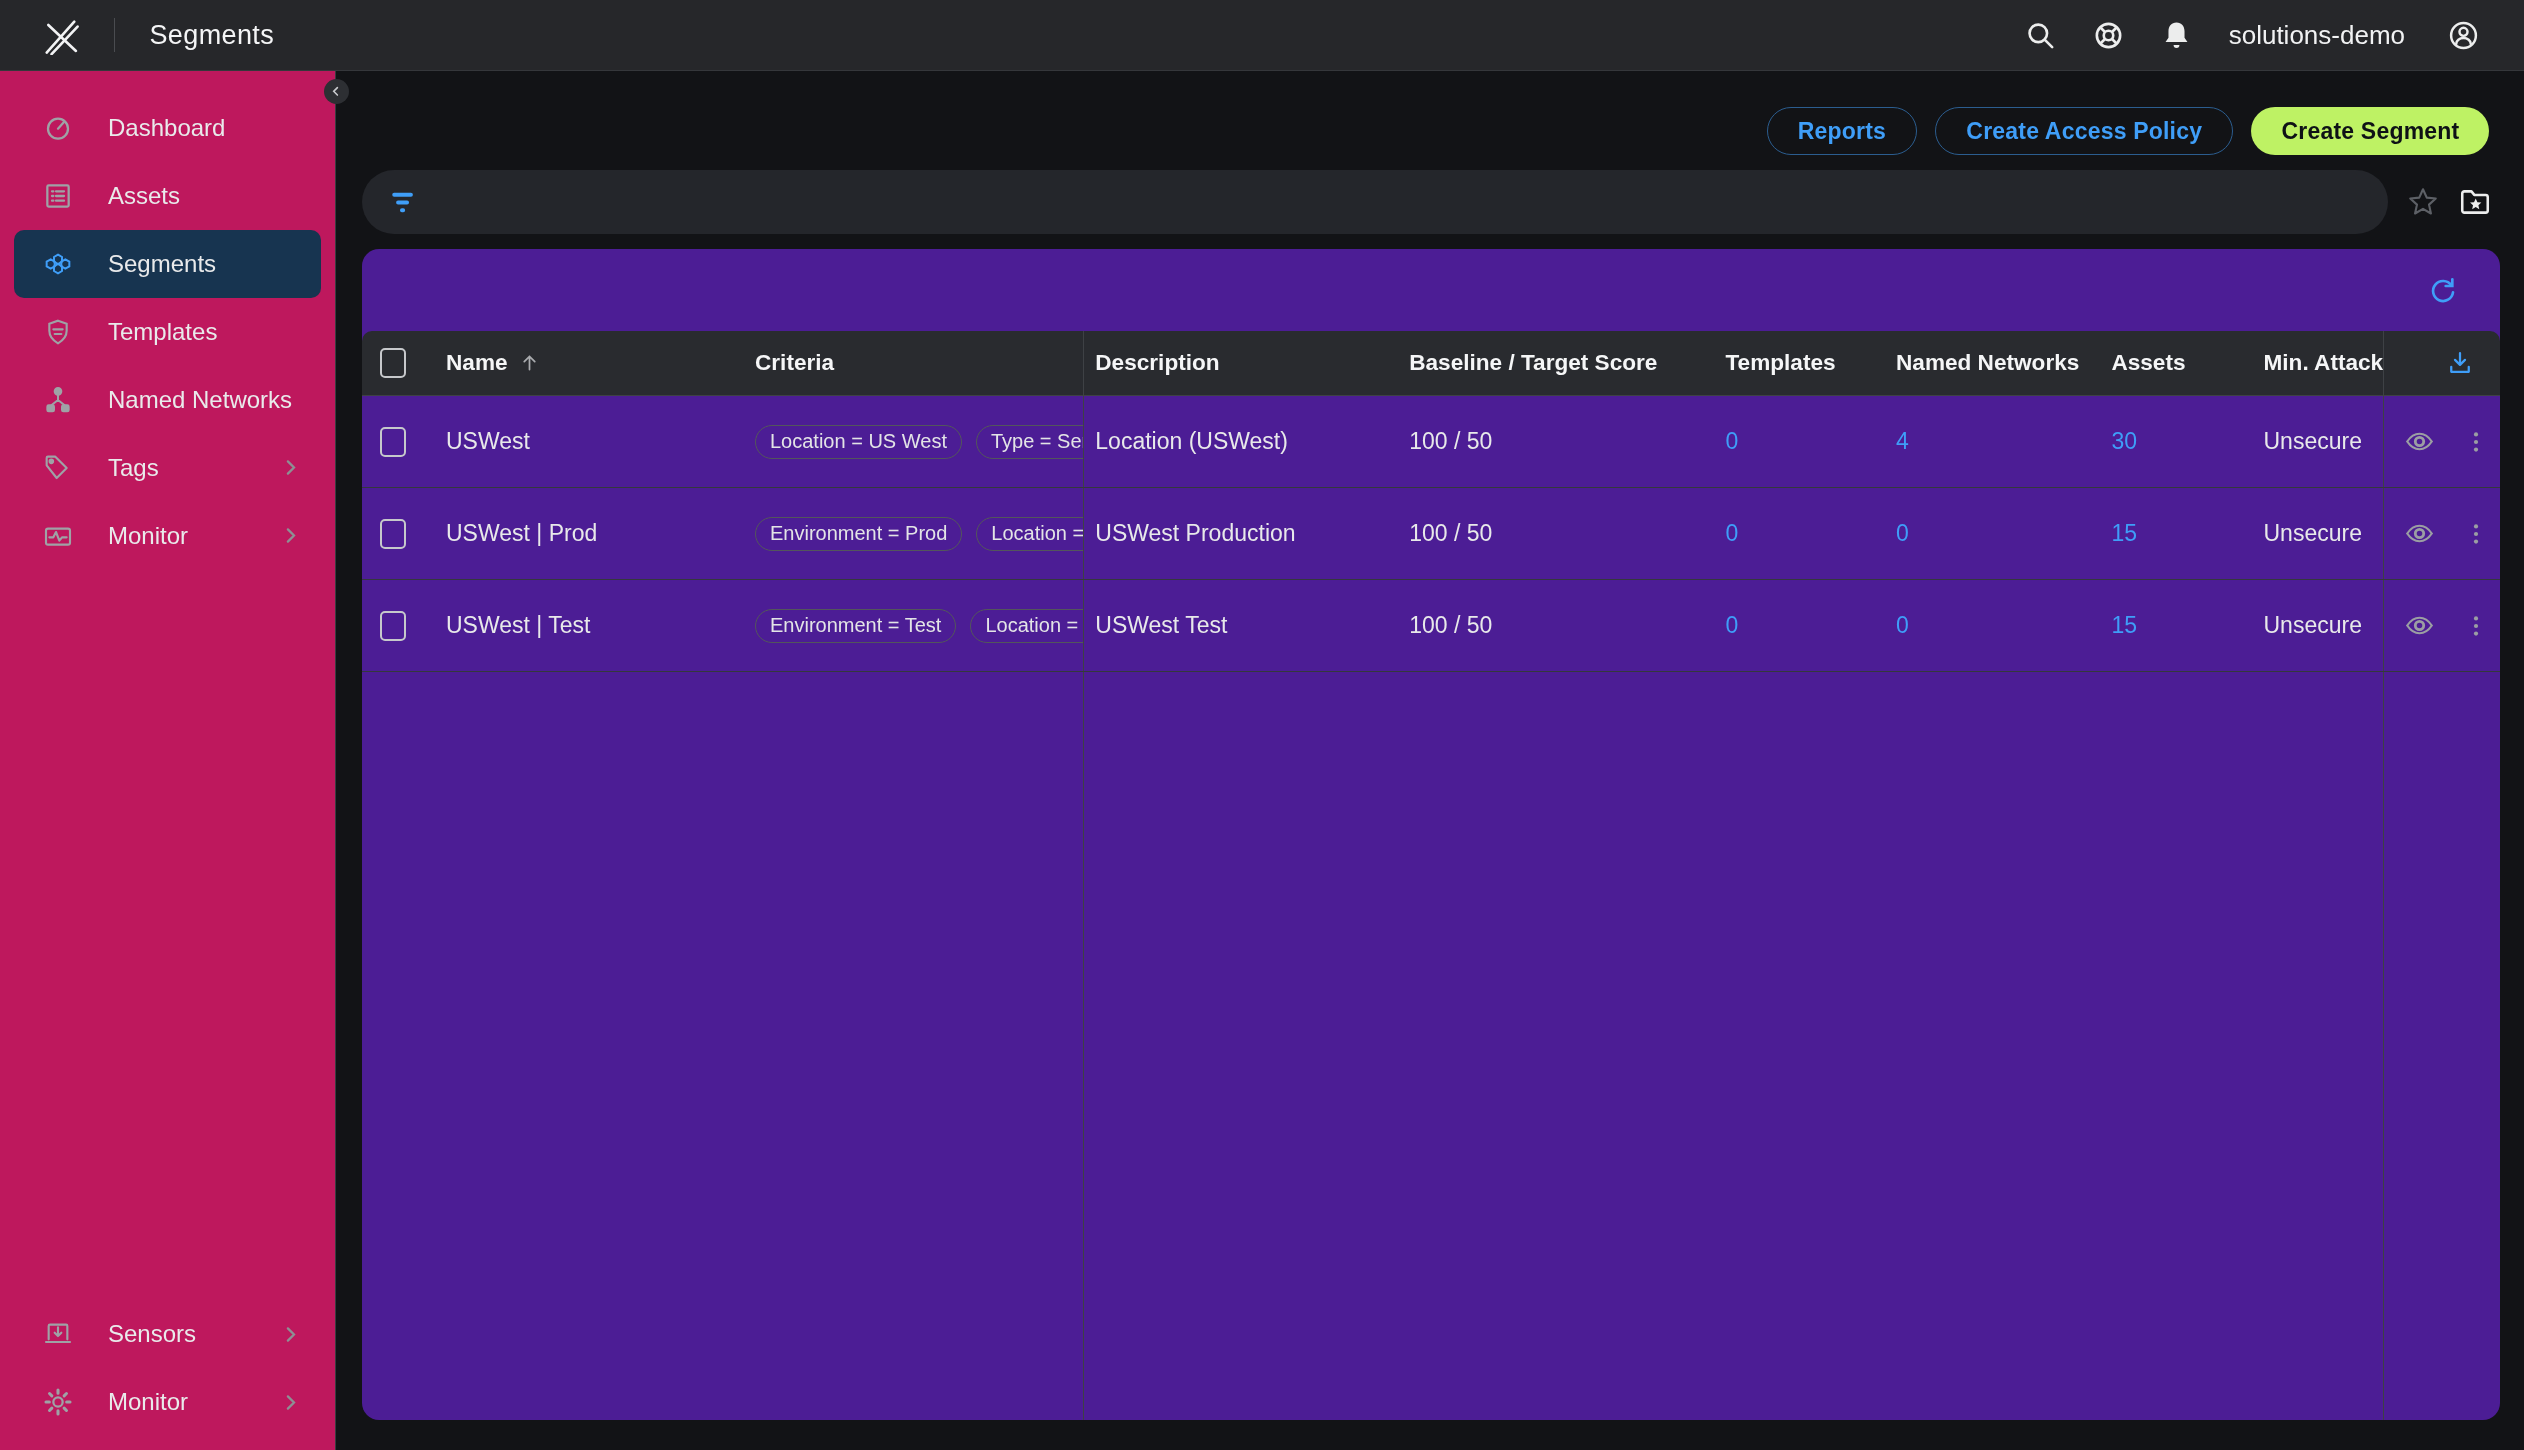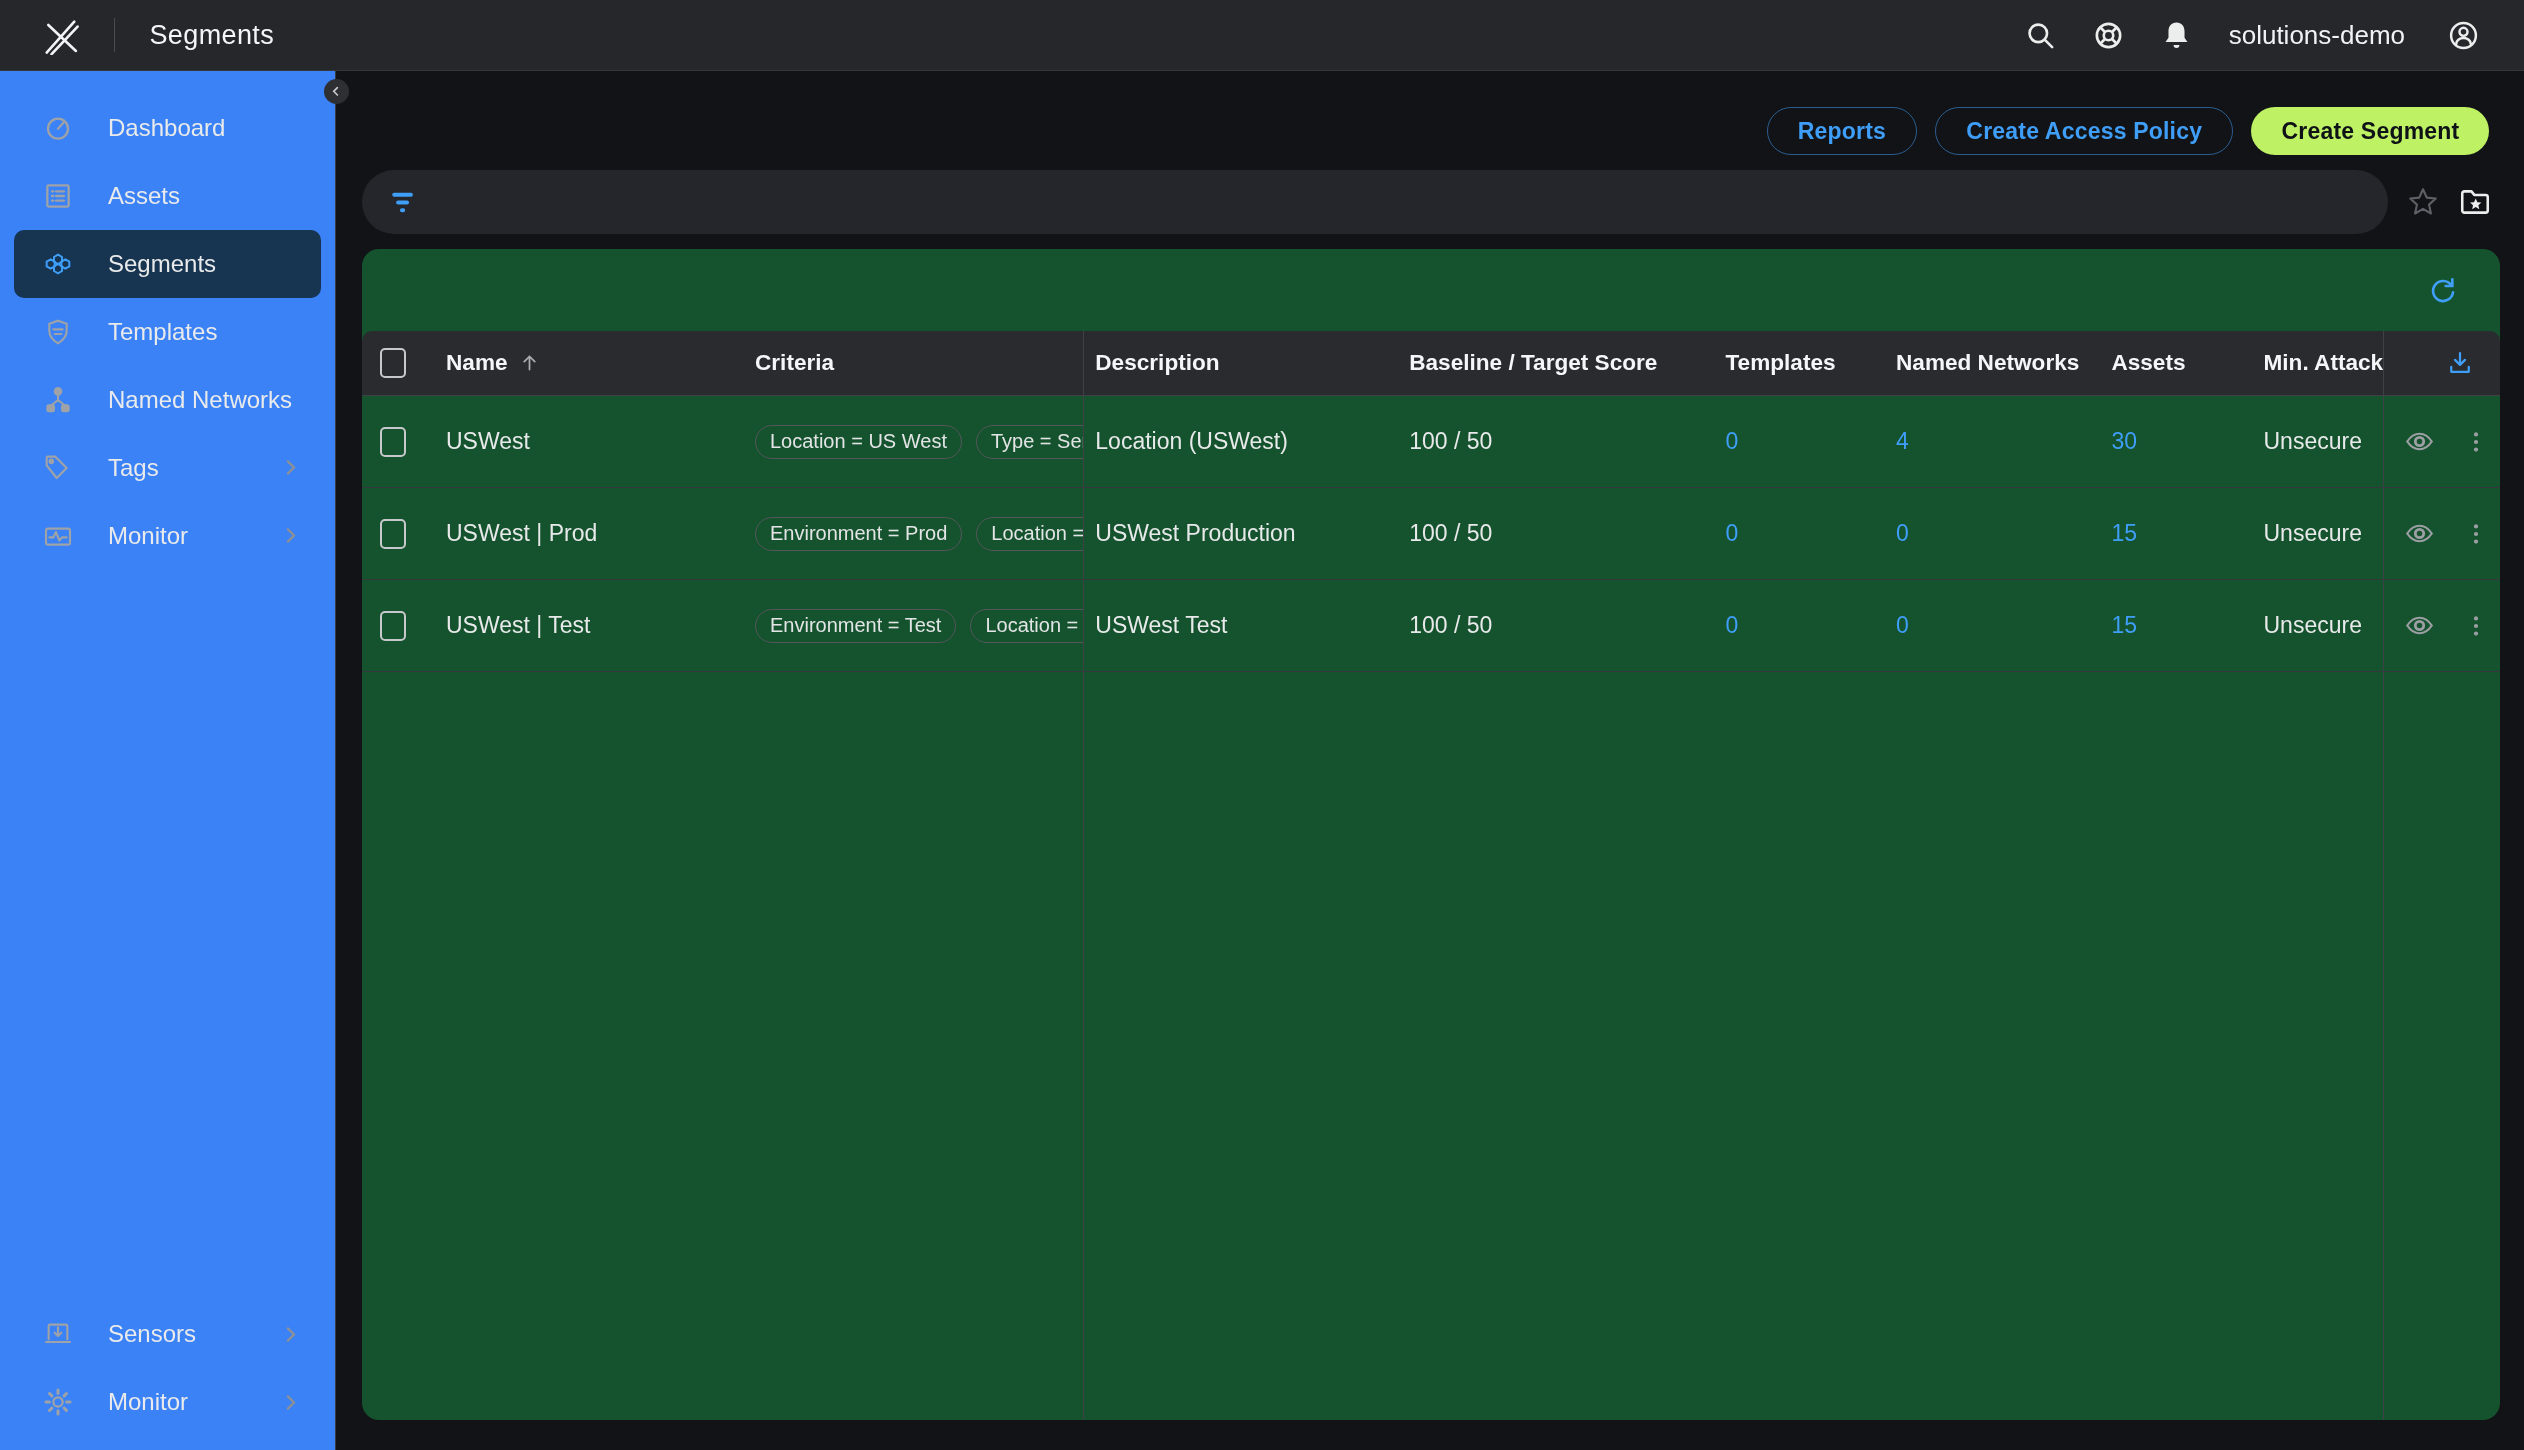--- a/index.html
+++ b/index.html
@@ -22,21 +22,21 @@
   .topbar-divider { width:1.4px; height:34px; background:#4a4c50; margin-left:34px; }
   .page-title { margin-left:34px; font-size:27px; letter-spacing:0.4px; color:#f4f5f6; }
   .topbar-right { margin-left:auto; display:flex; align-items:center; gap:0; padding-right:28px; }
   .tb-iconbtn { width:68px; height:51px; display:flex; align-items:center; justify-content:center; color:#eceded; cursor:pointer; }
   .tb-iconbtn svg { width:35px; height:35px; }
   .tenant { font-size:26px; color:#f1f2f3; margin:0 24px 0 18.3px; }
 
   
   .sidebar {
     position:absolute; left:0; top:71px; bottom:0; width:336px;
-    background:#3b82f6; border-right:0.7px solid #3a3c40;
+    background:#be185d; border-right:0.7px solid #3a3c40;
     display:flex; flex-direction:column; padding:22.6px 0 14px 0; z-index:2;
   }
   .nav-item {
     height:68px; margin:0 14px; border-radius:10px;
     display:flex; align-items:center; cursor:pointer; flex:none;
     color:#e9eaeb;
   }
   .nav-item .nico { width:32px; height:32px; color:#9fa2a6; margin-left:28px; flex:none; }
   .nav-item .nlabel { font-size:24px; margin-left:34px; white-space:nowrap; }
   .nav-item .nchev { margin-left:auto; margin-right:20px; width:21px; height:21px; color:#8d9094; }
@@ -71,21 +71,21 @@
     display:flex; align-items:center; padding-left:27px; cursor:text;
   }
   .filter-icon { width:31px; height:31px; color:#3f9ef8; }
   .icon-ghost { background:none; border:none; cursor:pointer; display:flex; align-items:center; justify-content:center; width:42px; height:42px; }
   .star-btn { color:#5d6066; margin-left:14px; }
   .folder-btn { color:#eceded; margin-left:10px; margin-right:4.2px; }
   .icon-ghost svg { width:34px; height:34px; }
 
   
   .card {
-    margin-top:15px; height:1171px; background:#14532d; border-radius:17px;
+    margin-top:15px; height:1171px; background:#4c1d95; border-radius:17px;
     display:flex; flex-direction:column; overflow:hidden;
   }
   .card-toolbar { height:82px; display:flex; align-items:center; justify-content:flex-end; padding-right:34px; }
   .refresh-btn { background:none; border:none; cursor:pointer; color:#3f9ef8; width:39px; height:39px; }
   .refresh-btn svg { width:32px; height:32px; }
 
   .g-left  { width:721px; display:flex; align-items:center; flex:none; overflow:hidden; }
   .g-mid   { width:1301px; display:flex; align-items:center; flex:none; overflow:hidden;
              border-left:0.7px solid #3e4145; border-right:0.7px solid #3e4145; }
   .g-right { flex:1; display:flex; align-items:center; }

